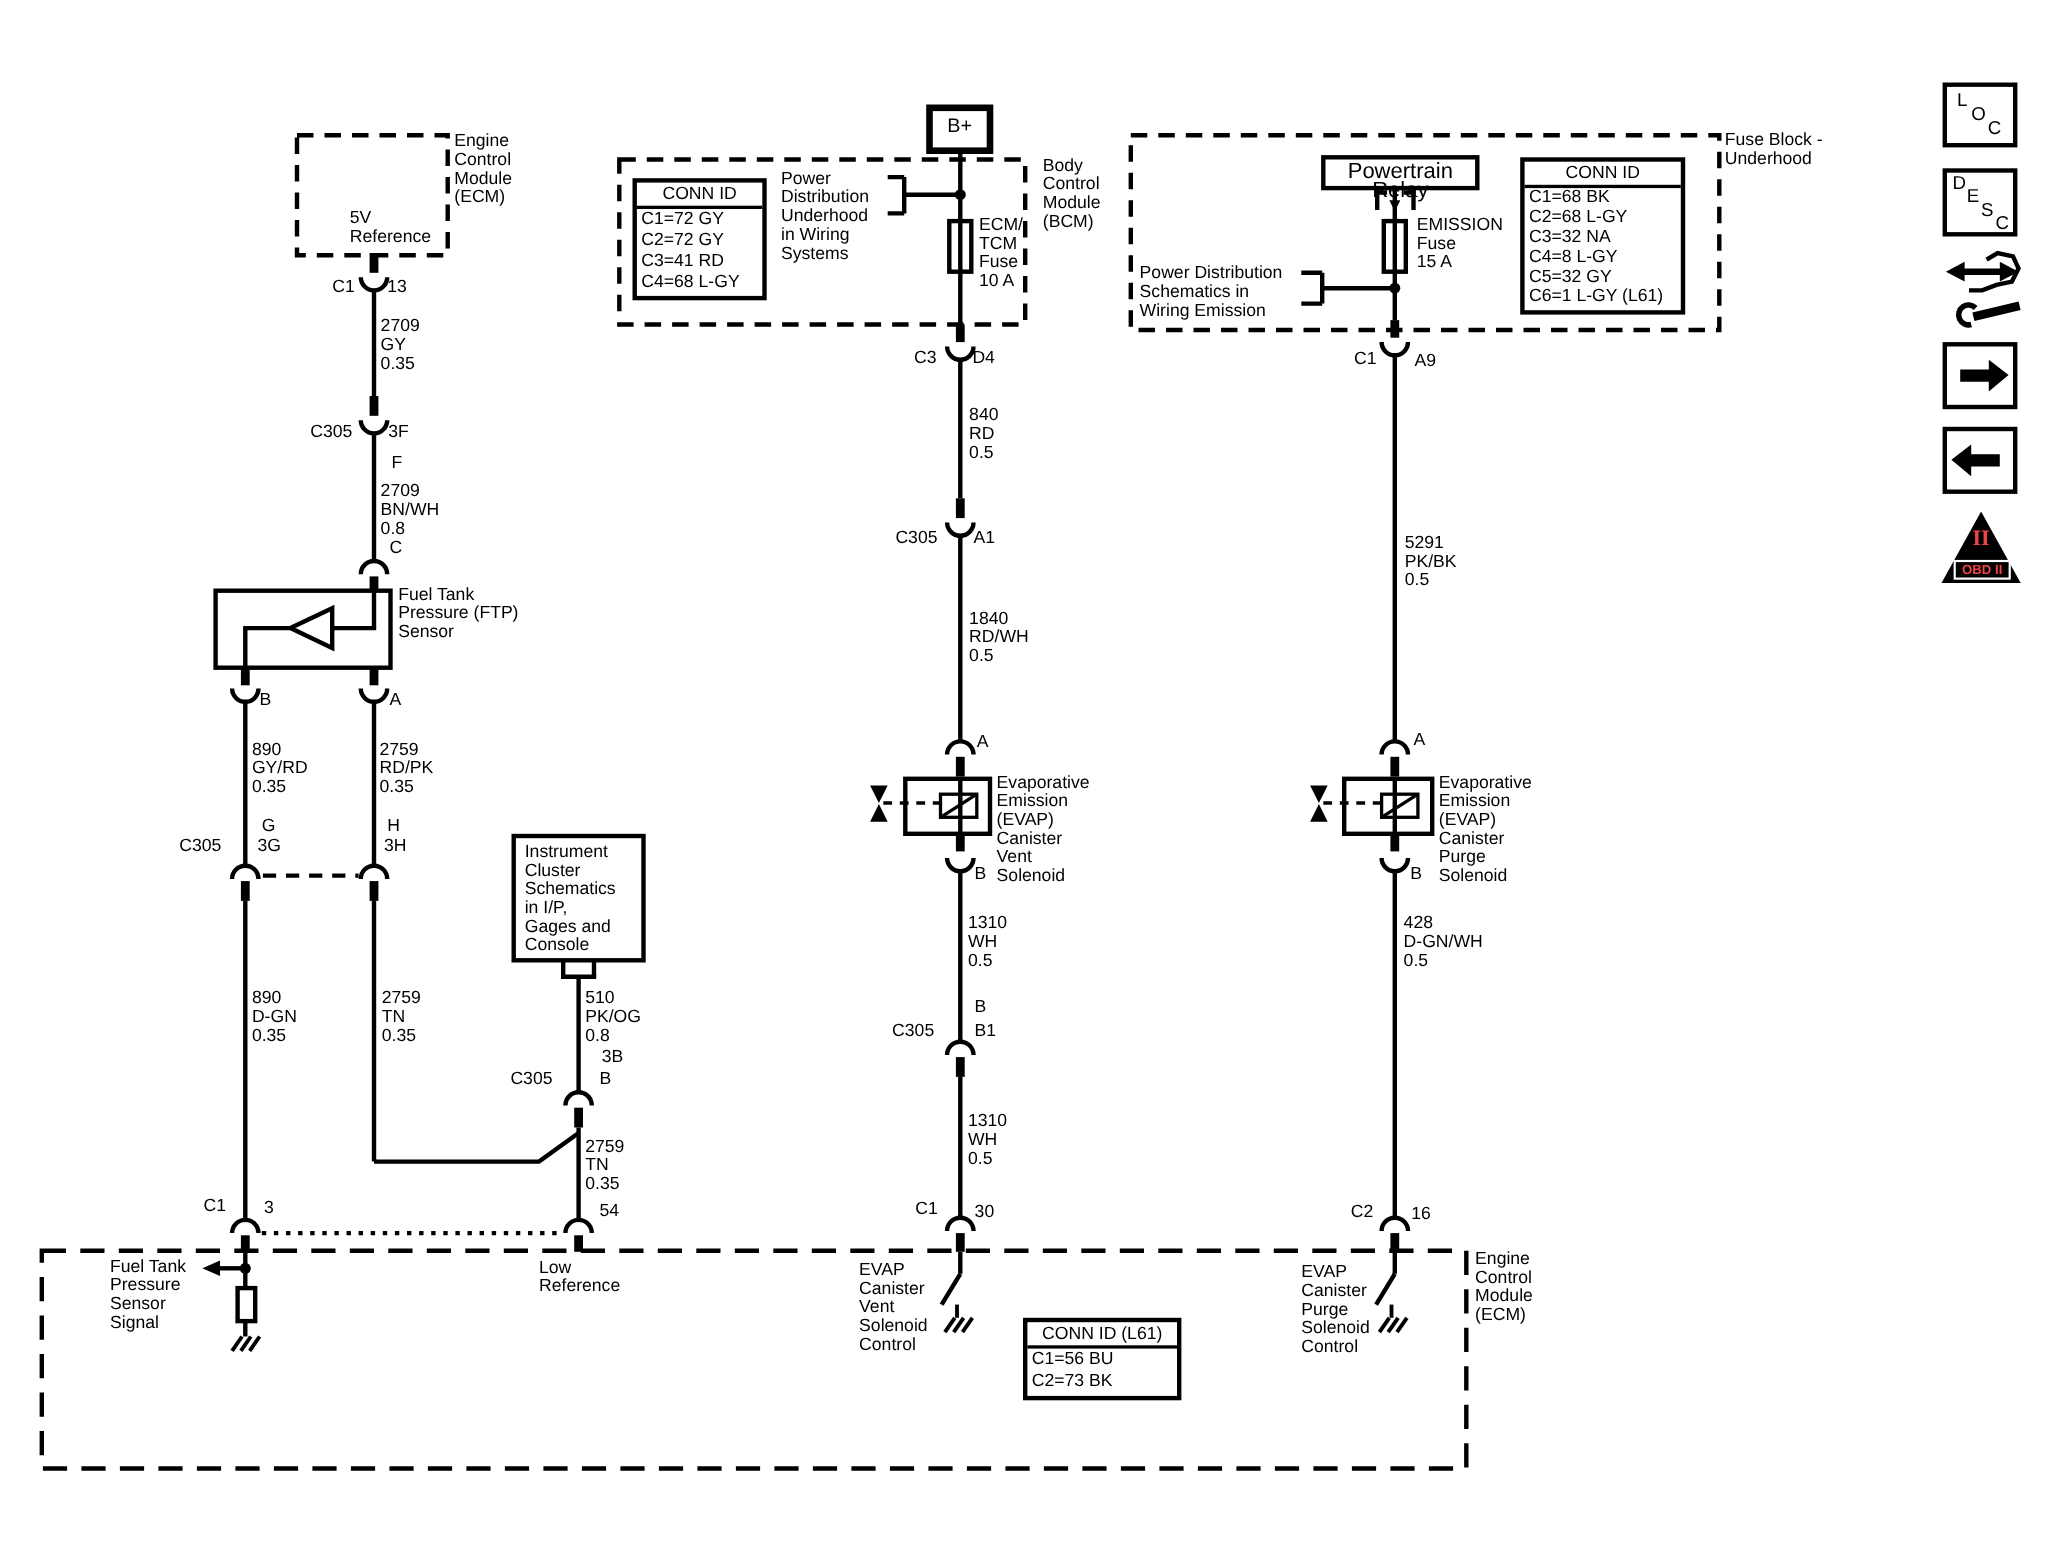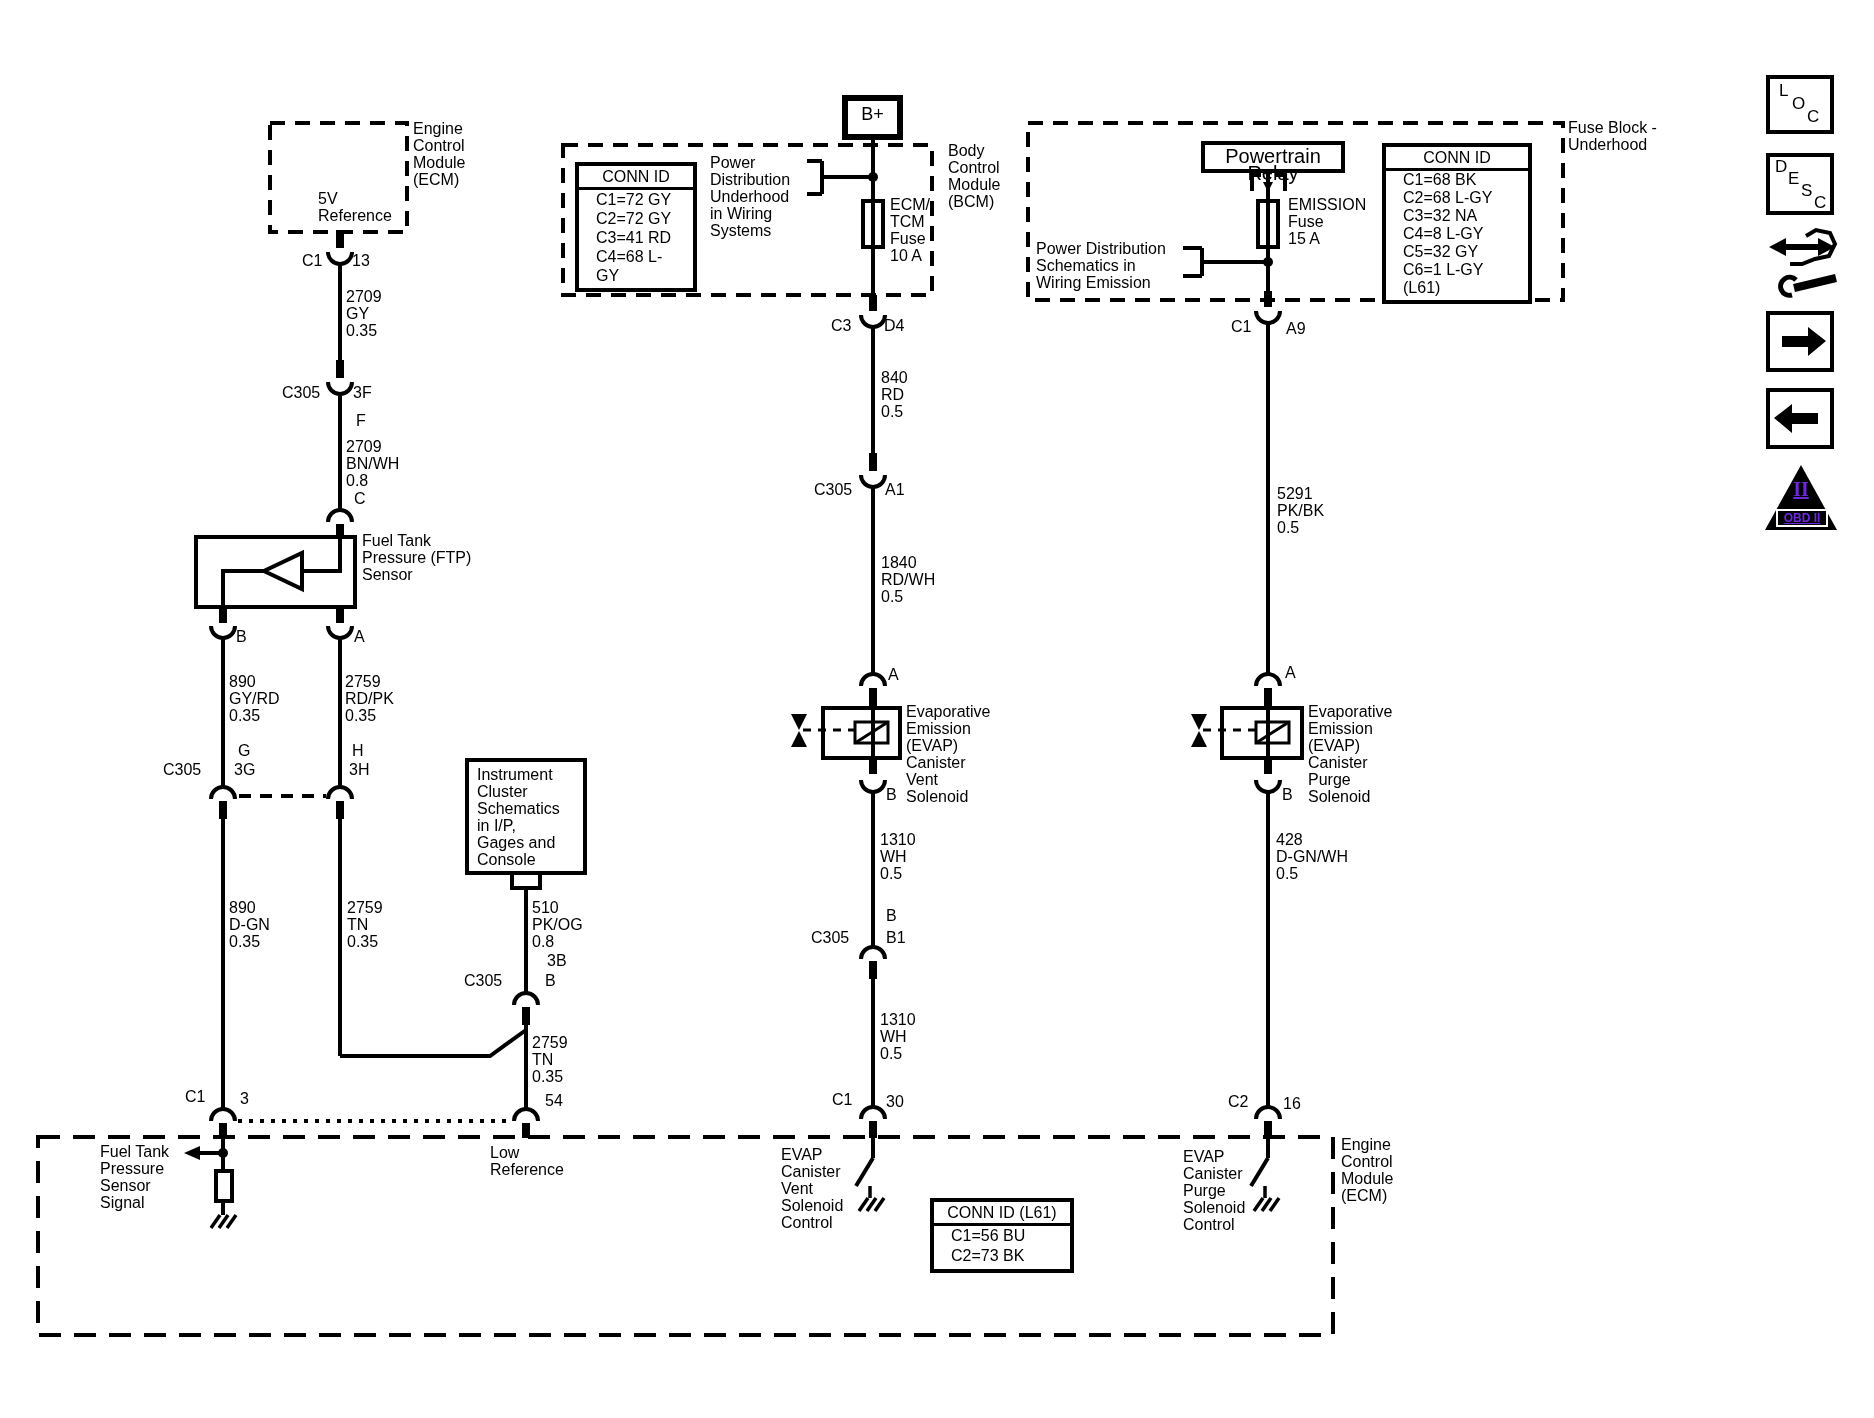--- a/index.html
+++ b/index.html
@@ -3,24 +3,24 @@
 <meta charset="utf-8">
 <style>
   html,body{margin:0;padding:0;background:#fff;}
   body{width:1874px;height:1418px;position:relative;overflow:hidden;
        font-family:"Liberation Sans", sans-serif;color:#000;}
   svg{position:absolute;left:0;top:0;}
   .lb{position:absolute;font-size:16px;line-height:17px;white-space:pre-line;z-index:2;}
   .ctr{text-align:center;}
   .cid{position:absolute;border:4px solid #000;background:#fff;z-index:2;}
   .cid-h{text-align:center;border-bottom:3px solid #000;padding:2px 4px 1px;font-size:16px;}
-  .cid-r{padding:0 17px;font-size:16px;line-height:19px;}
+  .cid-r{padding:0 4px;font-size:16px;line-height:19px;}
   .cid-r:first-of-type{padding-top:3px;}
   .cid-r:last-of-type{padding-bottom:3px;}
-  .white{color:#6d28d9;text-decoration:underline;}
+  .white{color:#ef4444;}
 </style>
 </head>
 <body>
 
 <svg width="1874" height="1418" viewBox="0 0 1874 1418" stroke="#000" fill="none" stroke-width="4">
 
   <g>
     <rect x="270" y="123" width="137" height="109" stroke-dasharray="15 10"></rect>
     <rect x="563" y="145" width="369" height="150" stroke-dasharray="15 10"></rect>
     <rect x="1028" y="123" width="535" height="177" stroke-dasharray="15 10"></rect>

